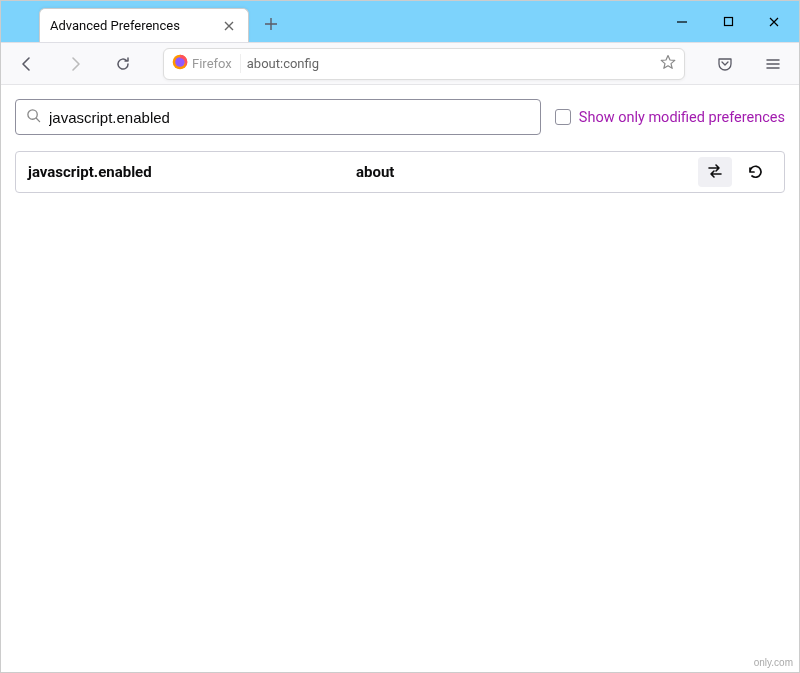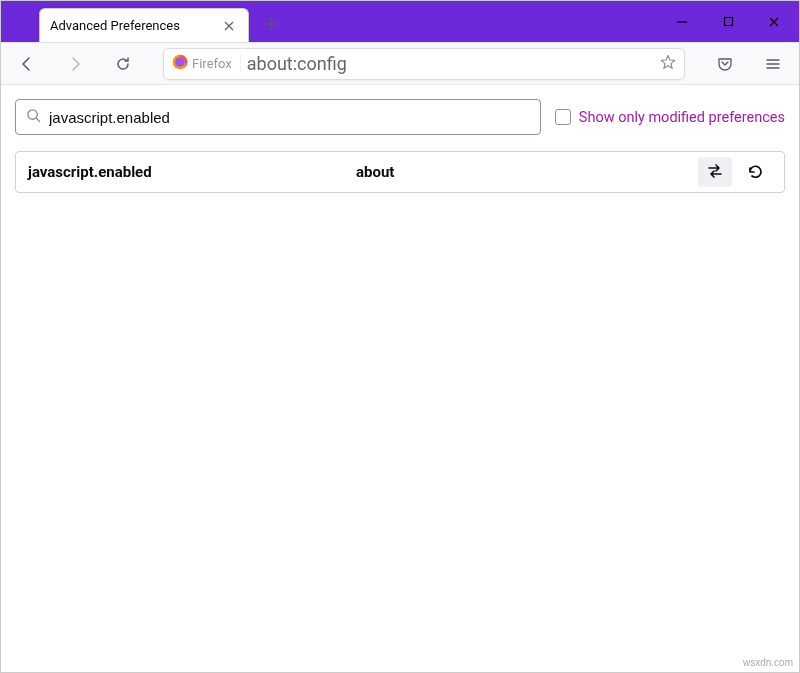--- a/index.html
+++ b/index.html
@@ -10,21 +10,21 @@
       background: #fff;
       width: 800px;
       height: 673px;
       overflow: hidden;
       position: relative;
       border: 1px solid #ccc;
     }
     
     .titlebar {
       height: 42px;
-      background: #6d28d9;
+      background: #7dd3fc;
       display: flex;
       align-items: flex-end;
       justify-content: space-between;
       border-bottom: 1px solid #e0e0e6;
     }
     .tabs-area {
       display: flex;
       align-items: flex-end;
       padding-left: 38px;
       height: 100%;
@@ -121,21 +121,21 @@
     .firefox-icon {
       width: 16px;
       height: 16px;
     }
     .identity-label {
       color: #999;
       font-size: 13px;
     }
     .urlbar-text {
       color: #666;
-      font-size: 18px;
+      font-size: 13px;
     }
     .urlbar-star {
       margin-left: auto;
       color: #888;
     }
     
     .content {
       padding: 14px;
     }
     .search-row {
@@ -342,13 +342,13 @@
         <span>
           <svg width="18" height="16" viewBox="0 0 18 16">
               <path d="M4 9 A5.5 5.5 0 1 1 6 13 M4 5 V9 H8" stroke="#0c0c0d" stroke-width="1.7" fill="none" stroke-linecap="round" stroke-linejoin="round"></path>
             </svg>
         </span>
       </div>
     </div>
   </div>
 </div>
 
-<div class="watermark">wsxdn.com</div>
+<div class="watermark">only.com</div>
 
 </body></html>

